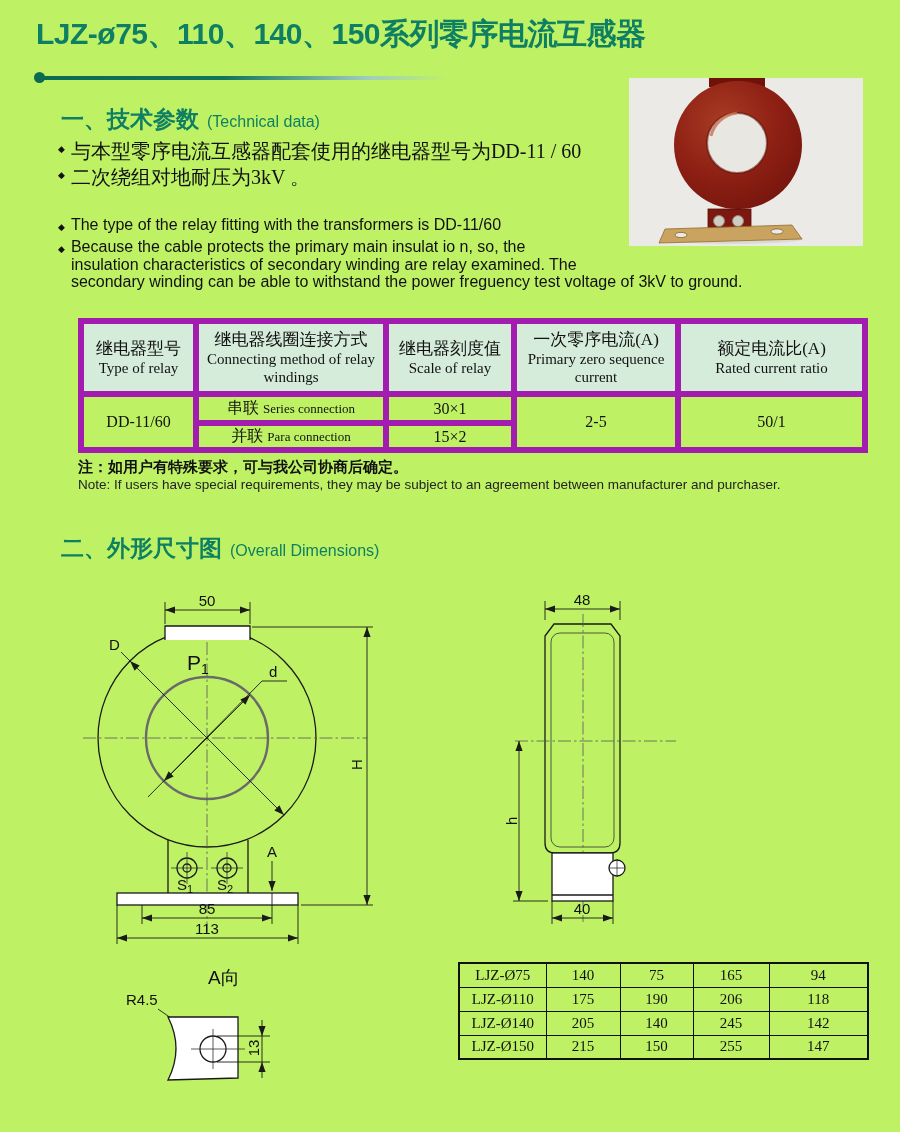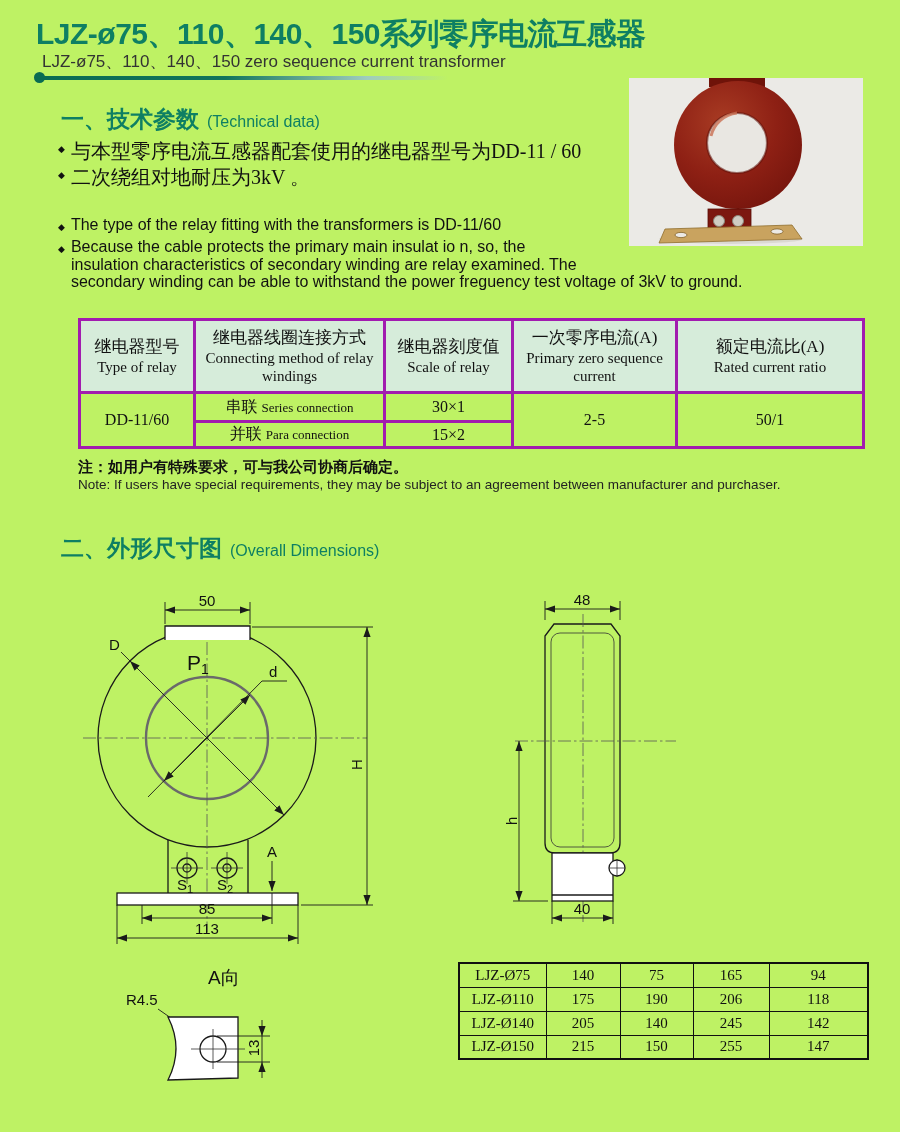--- a/index.html
+++ b/index.html
@@ -38,21 +38,21 @@
   .bullet.en .bt{font-size:16px;line-height:17.5px;}
   .b1{top:138px;}
   .b2{top:164px;}
   .b3{top:216px;}
   .b4{top:238px;width:800px;}
 
   
   .relay-table{position:absolute;left:78px;top:318px;width:784px;border-collapse:collapse;
                table-layout:fixed;text-align:center;color:#111;
                font-family:"Liberation Serif",serif;border:2px solid #111;}
-  .relay-table td{border:3px solid #a21caf;padding:0;}
+  .relay-table td{border:6px solid #a21caf;padding:0;}
   .relay-table .hd{background:var(--table-header-bg);height:73px;}
   .relay-table .hd .cn{font-size:17px;line-height:1.25;}
   .relay-table .hd .en{font-size:15px;line-height:1.2;}
   .relay-table .r1{height:29px;}
   .relay-table .r2{height:26px;}
   .relay-table .cell-cn{font-size:16px;}
   .relay-table .cell-en{font-size:13px;}
   .relay-table .val{font-size:16px;}
 
   
@@ -89,21 +89,20 @@
 
   <svg width="0" height="0" style="position:absolute" aria-hidden="true">
     <defs>
       <marker id="arw" viewBox="0 0 10 8" refX="9.5" refY="4" markerWidth="11" markerHeight="8.5" orient="auto-start-reverse" markerUnits="userSpaceOnUse">
         <path d="M0,0.6 L9.5,4 L0,7.4 Z" fill="#1a1a1a"></path>
       </marker>
     </defs>
   </svg>
 
   <div class="abs doc-title">LJZ-ø75、110、140、150系列零序电流互感器</div>
-  <div class="abs doc-subtitle">LJZ-ø75、110、140、150 zero sequence current transformer</div>
   <div class="abs title-rule">
     <span class="dot"></span>
     <span class="line"></span>
   </div>
 
   <svg class="abs" style="left:629px;top:78px" width="234" height="168" viewBox="0 0 234 168">
     <defs>
       <radialGradient id="torg" cx="0.38" cy="0.32" r="0.85">
         <stop offset="0" stop-color="#a83b23"></stop>
         <stop offset="0.5" stop-color="#8e2014"></stop>

